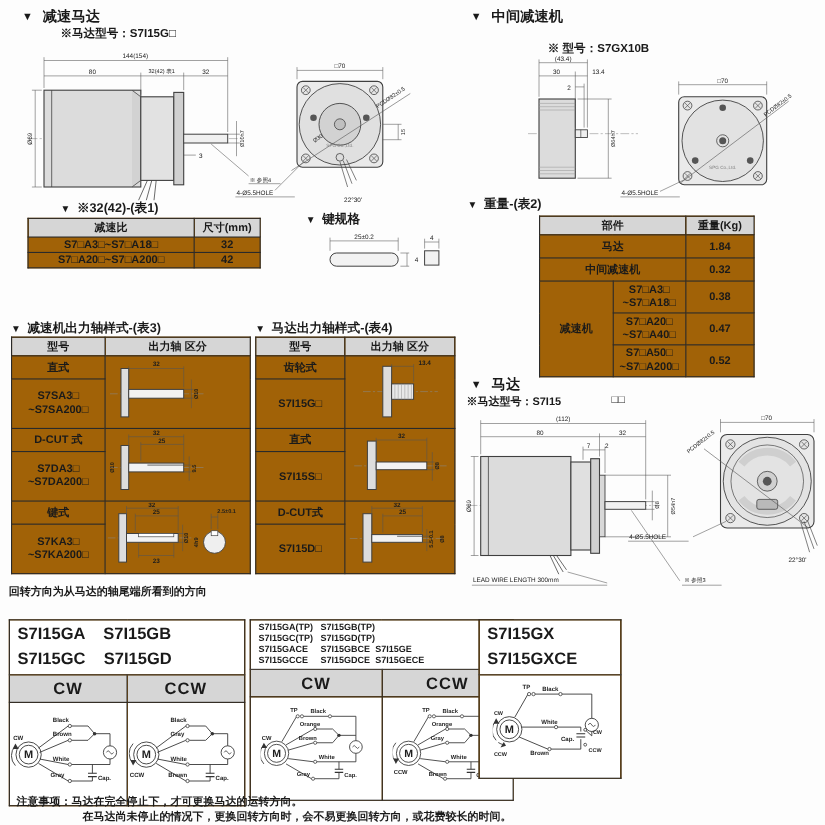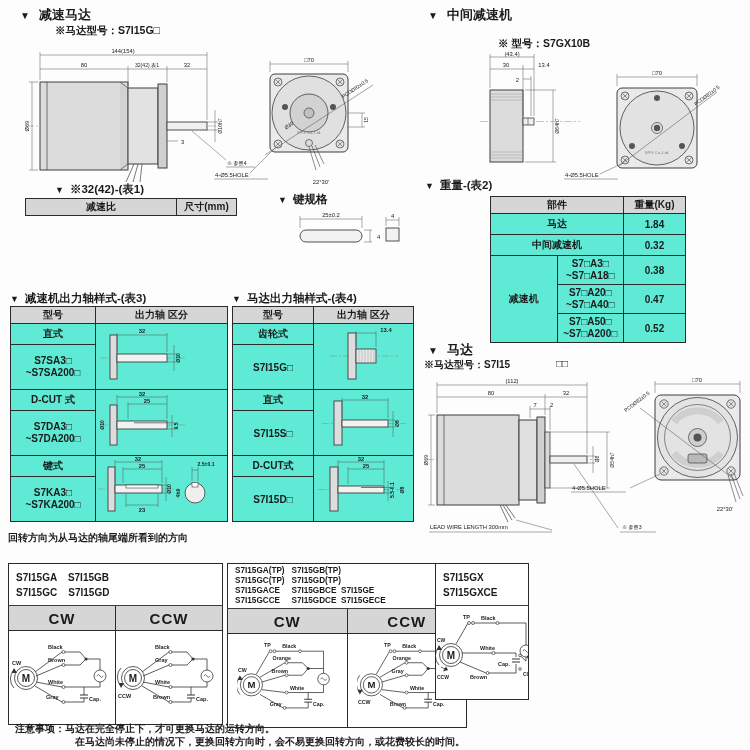--- a/index.html
+++ b/index.html
@@ -2,31 +2,31 @@
 <html><head>
 <meta charset="utf-8">
 <style>
   html,body{margin:0;padding:0;background:#ffffff;font-family:"Liberation Sans",sans-serif;color:#1a1a1a;}
   #page{position:relative;width:750px;height:750px;background:#fdfdfd;overflow:hidden;}
   .sec-title{position:absolute;font-weight:bold;font-size:13px;display:flex;gap:9px;align-items:center;white-space:nowrap;}
   .sec-title .mk{font-size:10px;}
   .sub-title{position:absolute;font-weight:bold;font-size:11.5px;display:flex;gap:6px;align-items:center;white-space:nowrap;}
   .sub-title .mk{font-size:9px;}
   .note{position:absolute;font-weight:bold;font-size:10.5px;white-space:nowrap;}
-  table{border-collapse:collapse;position:absolute;table-layout:fixed;background:#5eead4;}
+  table{border-collapse:collapse;position:absolute;table-layout:fixed;background:#a16207;}
   td,th{border:1px solid #2a2a2a;font-size:10px;font-weight:bold;text-align:center;padding:1px 2px;overflow:hidden;color:#1a1a1a;}
   th{background:#d6d6d6;}
   .fig{position:absolute;}
   svg text{font-family:"Liberation Sans",sans-serif;fill:#1d1d1d;}
   .dim{font-size:5.8px;}
   .dim2{font-size:5.1px;}
   .tinybrand{font-size:4.2px;fill:#808080;}
   .wt{border:1.5px solid #3c3c3c;}
   .wt .models{text-align:left;padding:2px 7px;height:37px;vertical-align:middle;background:#fff;}
-  .wt .models div{white-space:pre;font-size:10px;line-height:1.5;}
+  .wt .models div{white-space:pre;font-size:15px;line-height:1.5;}
   .wt .models.small div{font-size:8.2px;line-height:1.22;}
   .wt th.cwh{font-size:15px;letter-spacing:1px;height:22px;background:#d6d6d6;}
   .wt td.diag{height:93px;padding:0;background:#fff;}
   .wt td.diag svg{display:block;margin:0 auto;}
   .cell-draw{padding:0;}
   .cell-draw svg{display:block;margin:0 auto;}
   .two-line div{line-height:1.25;}
   .notes-line{position:absolute;font-weight:bold;font-size:10px;white-space:nowrap;}
 </style>
 </head>
@@ -177,20 +177,28 @@
   <div class="sub-title" style="left:55px;top:182px">
     <span class="mk">▼</span>
     <span>※32(42)-(表1)</span>
   </div>
   <table style="left:25px;top:198px;width:212px">
     <tbody>
         <tr>
       <th style="width:146px">减速比</th>
       <th>尺寸(mm)</th>
     </tr>
+    <tr>
+      <td>S7□A3□~S7□A18□</td>
+      <td>32</td>
+    </tr>
+    <tr>
+      <td>S7□A20□~S7□A200□</td>
+      <td>42</td>
+    </tr>
   </tbody>
     </table>
 
   <div class="sub-title" style="left:278px;top:192px">
     <span class="mk">▼</span>
     <span>键规格</span>
   </div>
   <svg class="fig" style="left:292px;top:208px" width="122" height="52" viewBox="0 0 122 52">
     <rect x="8" y="22" width="62" height="12" rx="6" fill="#f2f2f2" stroke="#3f3f3f" stroke-width="0.9"></rect>
     <g stroke="#555" stroke-width="0.5">
@@ -688,21 +696,21 @@
           <text x="36" y="37.5" font-size="5.5">Gray</text>
           <text x="55" y="55" font-size="5.5">White</text>
           <text x="34" y="71.5" font-size="5.5">Brown</text>
           <text x="79" y="72" font-size="5.5">Cap.</text>
         </svg>
       </td>
     </tr>
   </tbody>
     </table>
 
-  <table class="wt" style="left:435px;top:563px;width:94px">
+  <table class="wt" style="left:435px;top:563px;width:130px">
     <tbody>
         <tr>
       <td class="models" style="border-bottom:1.5px solid #3c3c3c">
         <div>S7I15GX</div>
         <div>S7I15GXCE</div>
       </td>
     </tr>
     <tr>
       <td class="diag">
         <svg width="104" height="92" viewBox="0 0 104 92">

